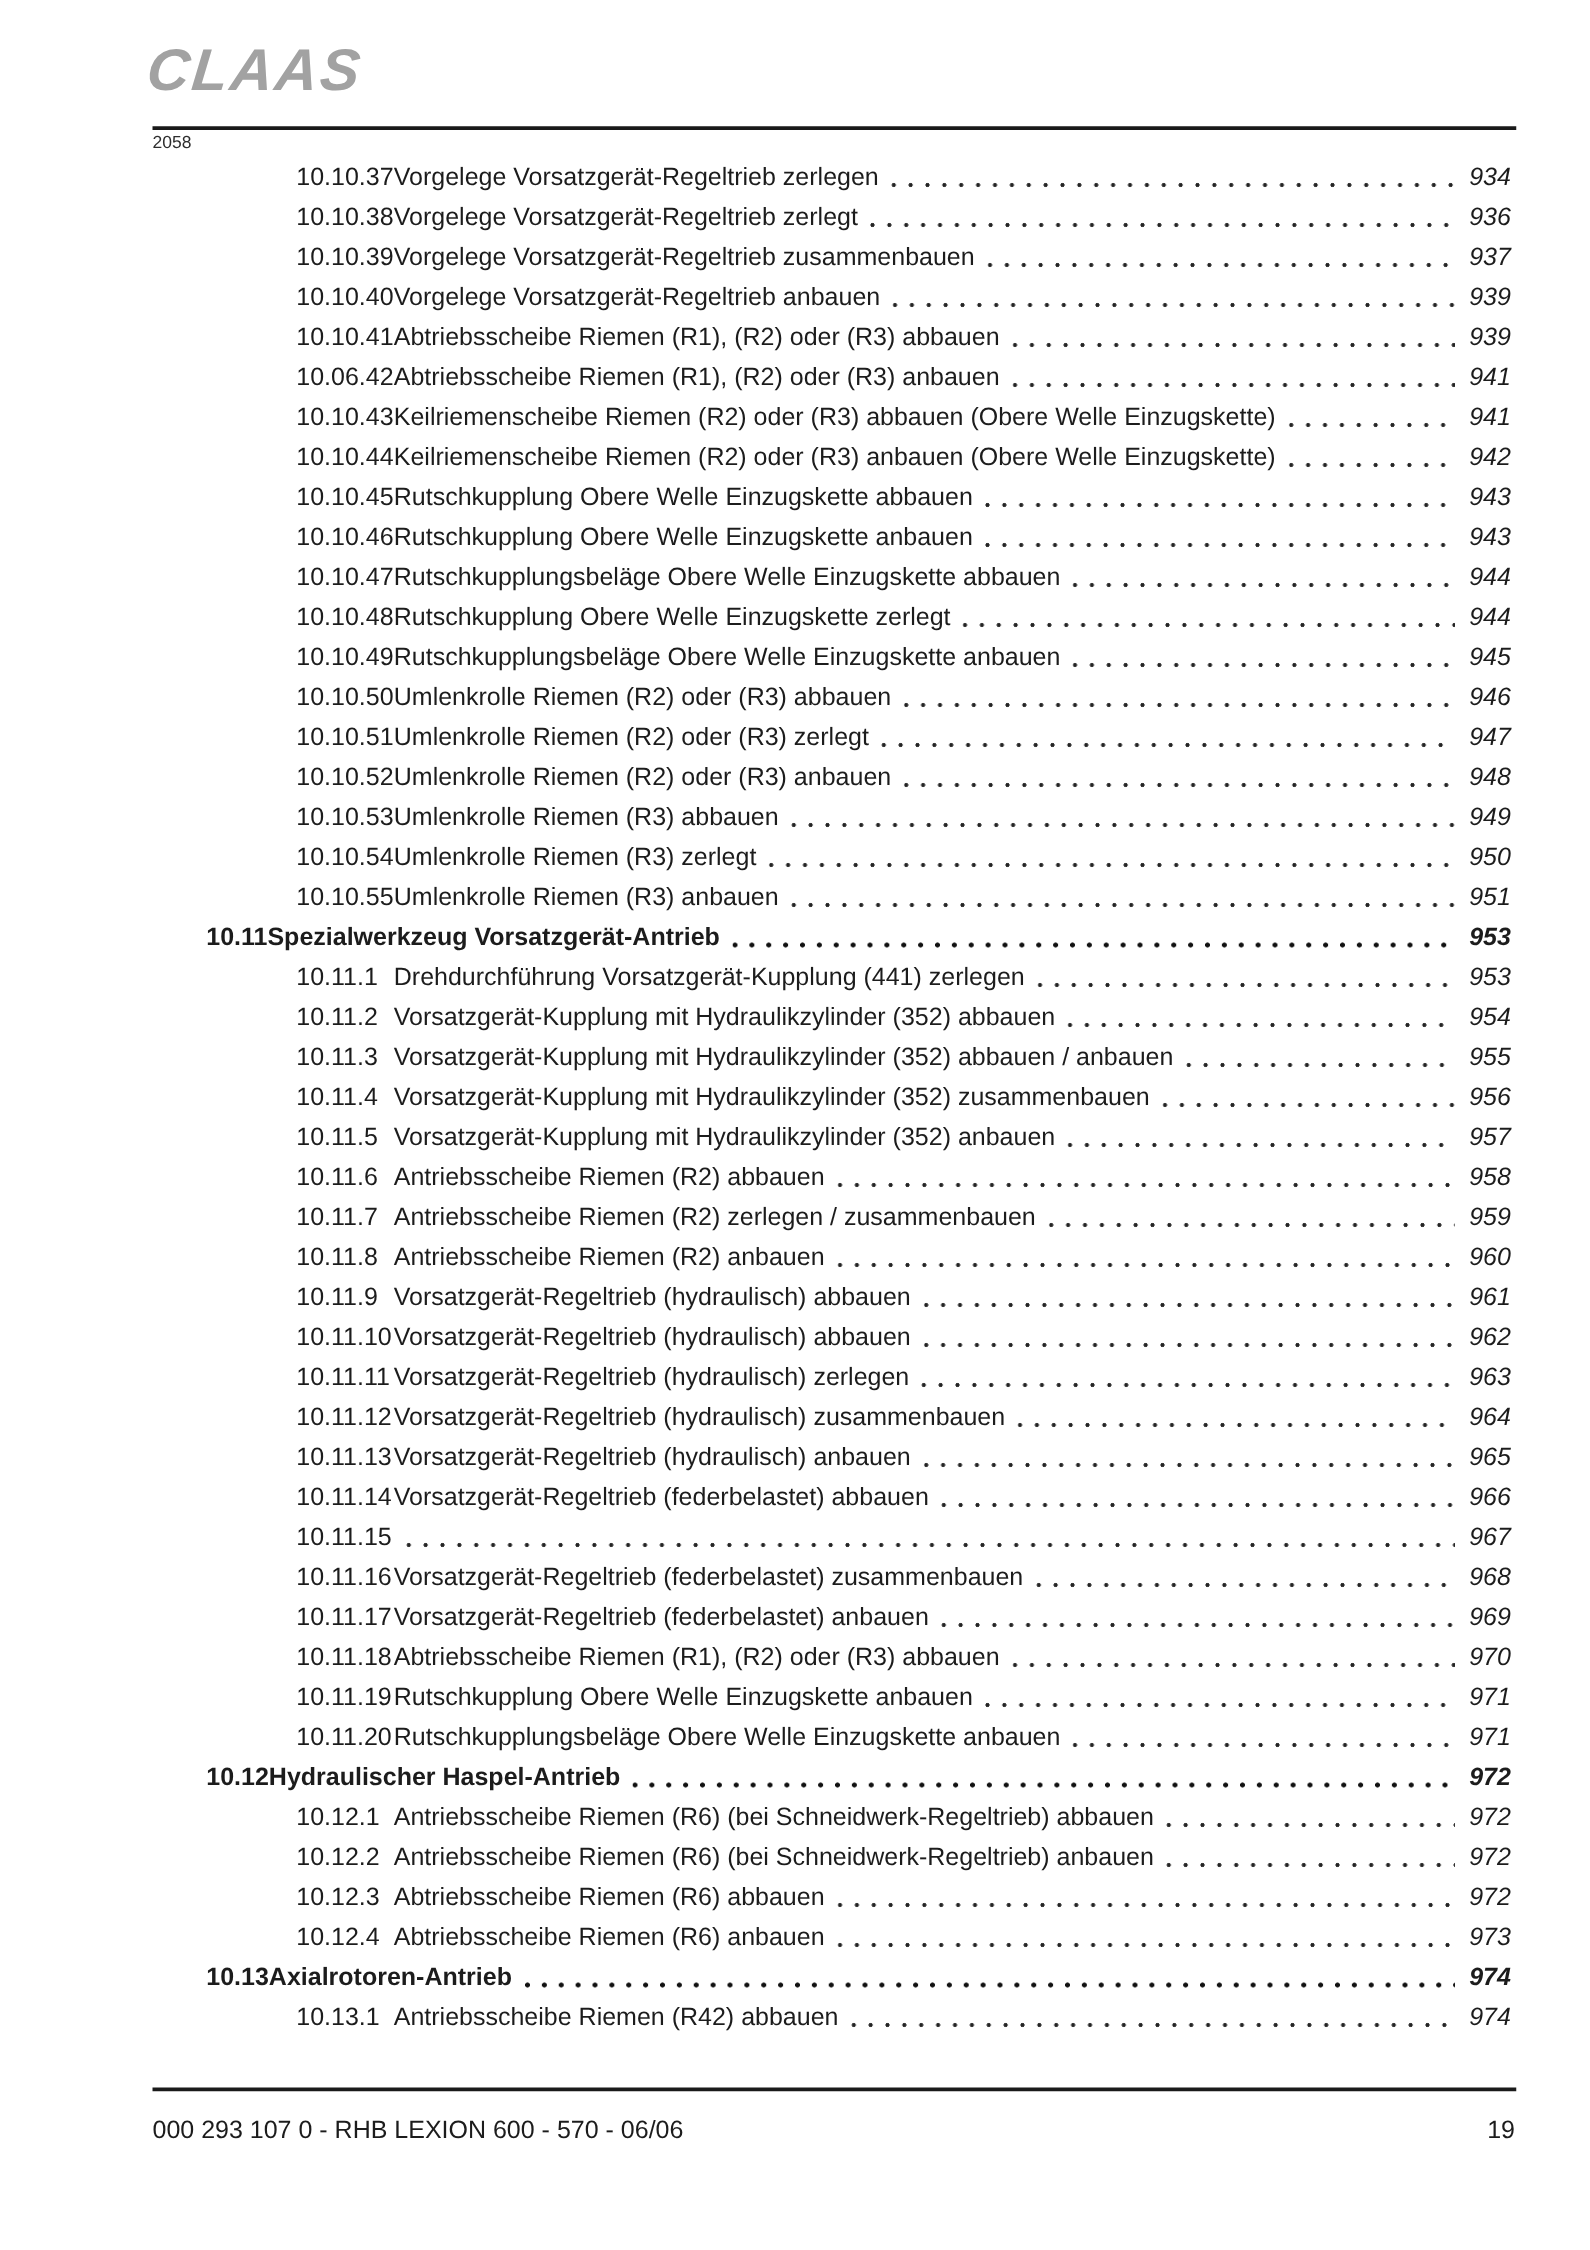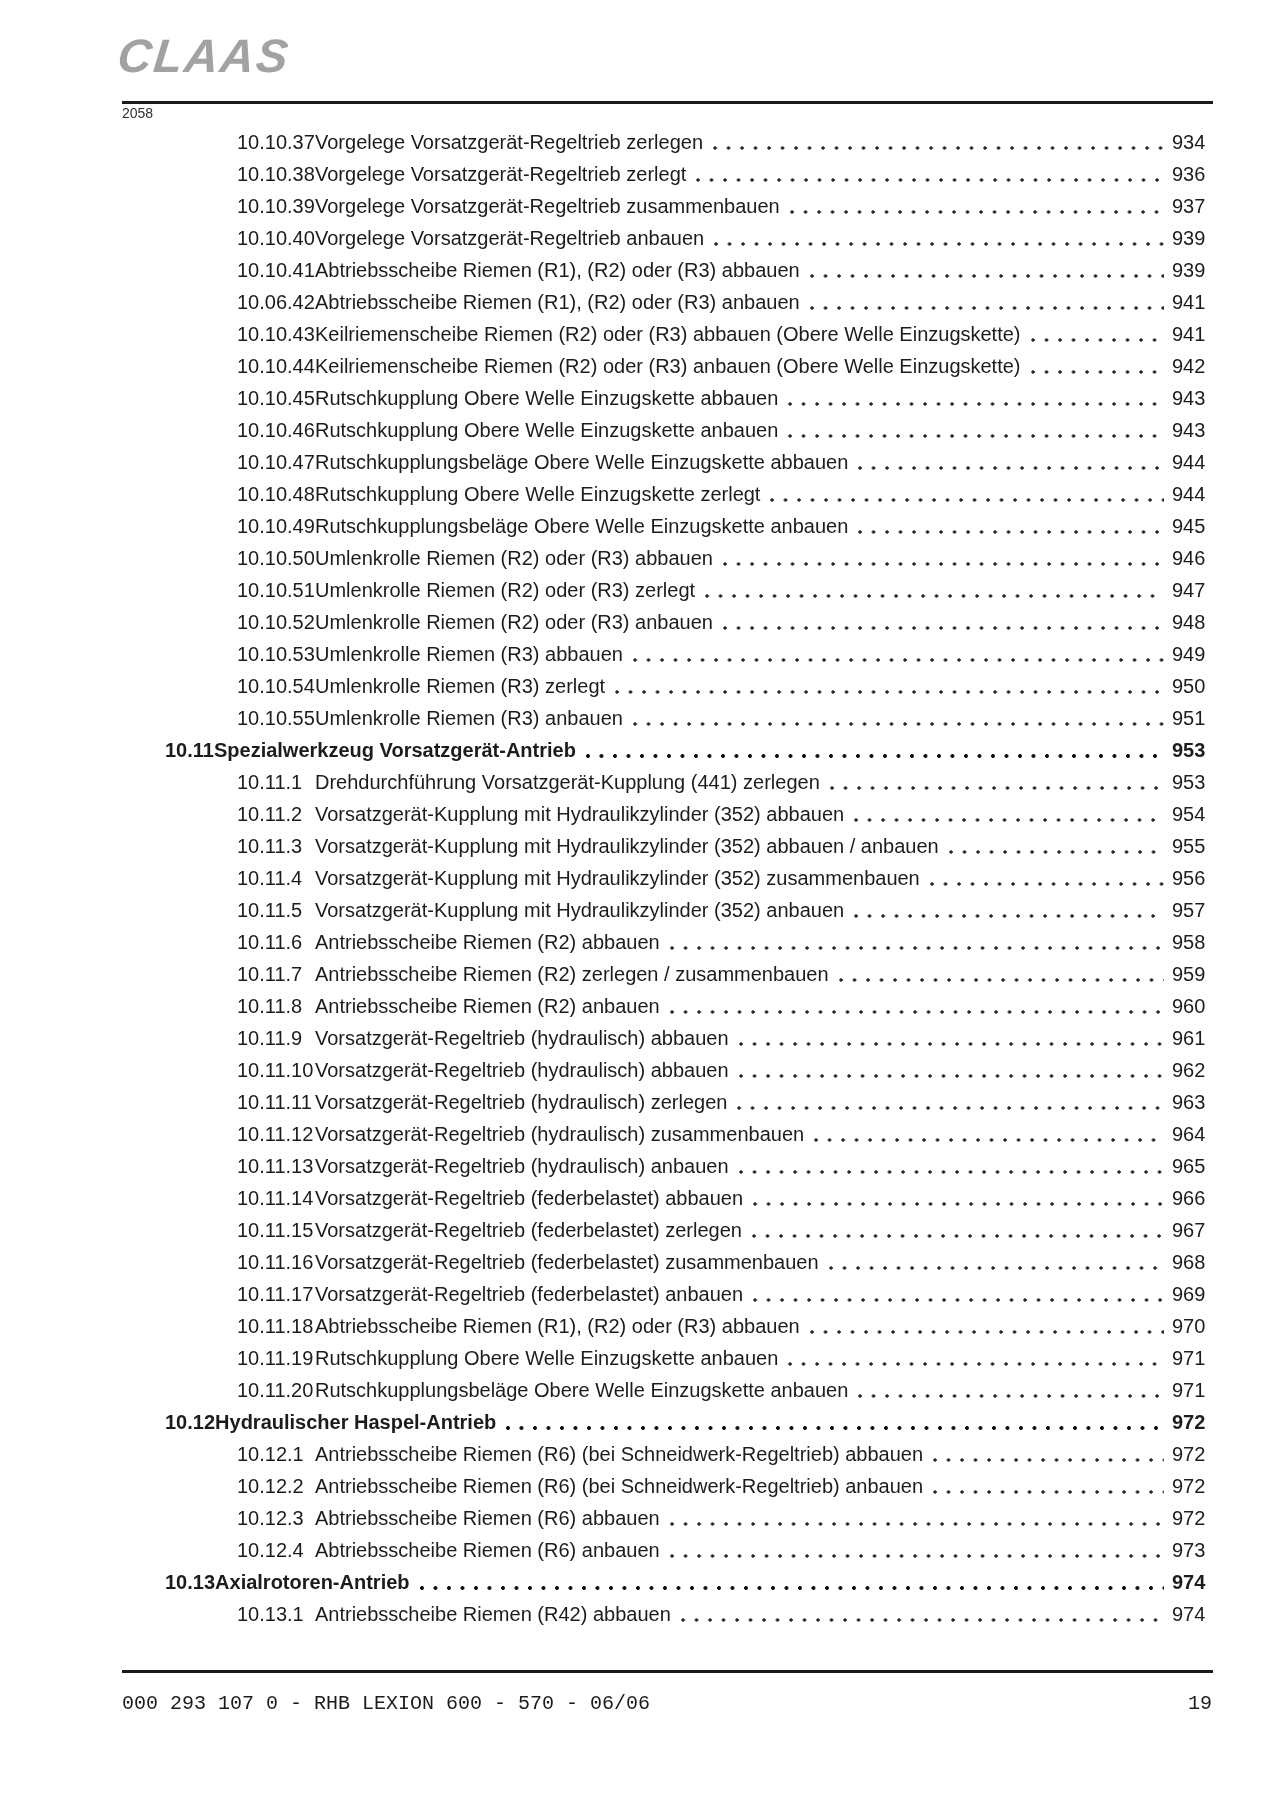--- a/index.html
+++ b/index.html
@@ -75,42 +75,42 @@
     background-image: radial-gradient(circle at 2px 3px, #242424 1.4px, transparent 1.9px);
     background-size: 13.5px 6px;
     background-repeat: repeat-x;
     background-position: left bottom 7px;
   }
   .row.section .leader {
     background-image: radial-gradient(circle at 2px 3px, #111111 1.7px, transparent 2.2px);
   }
   .pg {
     flex: 0 0 auto;
-    text-align: left;
+    text-align: center;
     min-width: 40px;
+    font-style: italic;
   }
   .footer-rule {
     position: absolute;
     left: 122px;
     top: 1670px;
     width: 1091px;
     height: 3px;
     background: #1a1a1a;
   }
   .footer {
     position: absolute;
     left: 122px;
     top: 1688px;
     width: 1090px;
     display: flex;
     justify-content: space-between;
     font-size: 20px;
     line-height: 32px;
     color: #1c1c1c;
-    font-family: Liberation Mono, monospace;
   }
 </style>
 </head>
 <body>
 
 <div class="page">
 
   <div class="logo">CLAAS</div>
 
   <div class="header-rule"></div>
@@ -317,21 +317,20 @@
     <span class="pg">965</span>
   </div>
       <div class="row sub">
     <span class="num">10.11.14</span>
     <span class="title">Vorsatzgerät-Regeltrieb (federbelastet) abbauen</span>
     <span class="leader"></span>
     <span class="pg">966</span>
   </div>
       <div class="row sub">
     <span class="num">10.11.15</span>
-    <span class="title">Vorsatzgerät-Regeltrieb (federbelastet) zerlegen</span>
     <span class="leader"></span>
     <span class="pg">967</span>
   </div>
       <div class="row sub">
     <span class="num">10.11.16</span>
     <span class="title">Vorsatzgerät-Regeltrieb (federbelastet) zusammenbauen</span>
     <span class="leader"></span>
     <span class="pg">968</span>
   </div>
       <div class="row sub">

